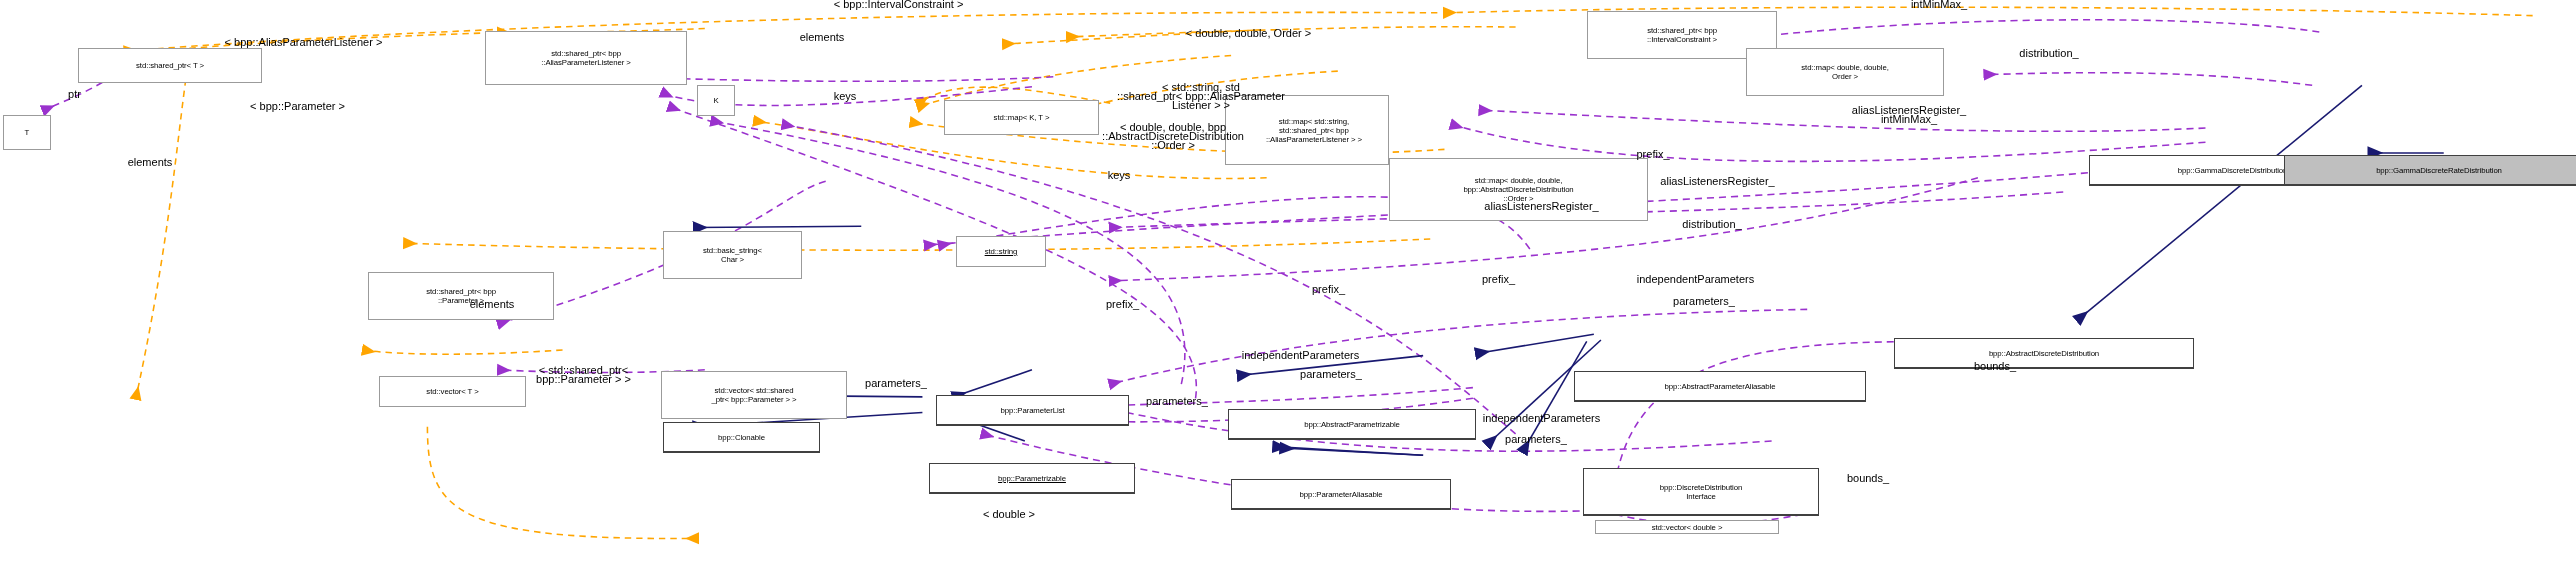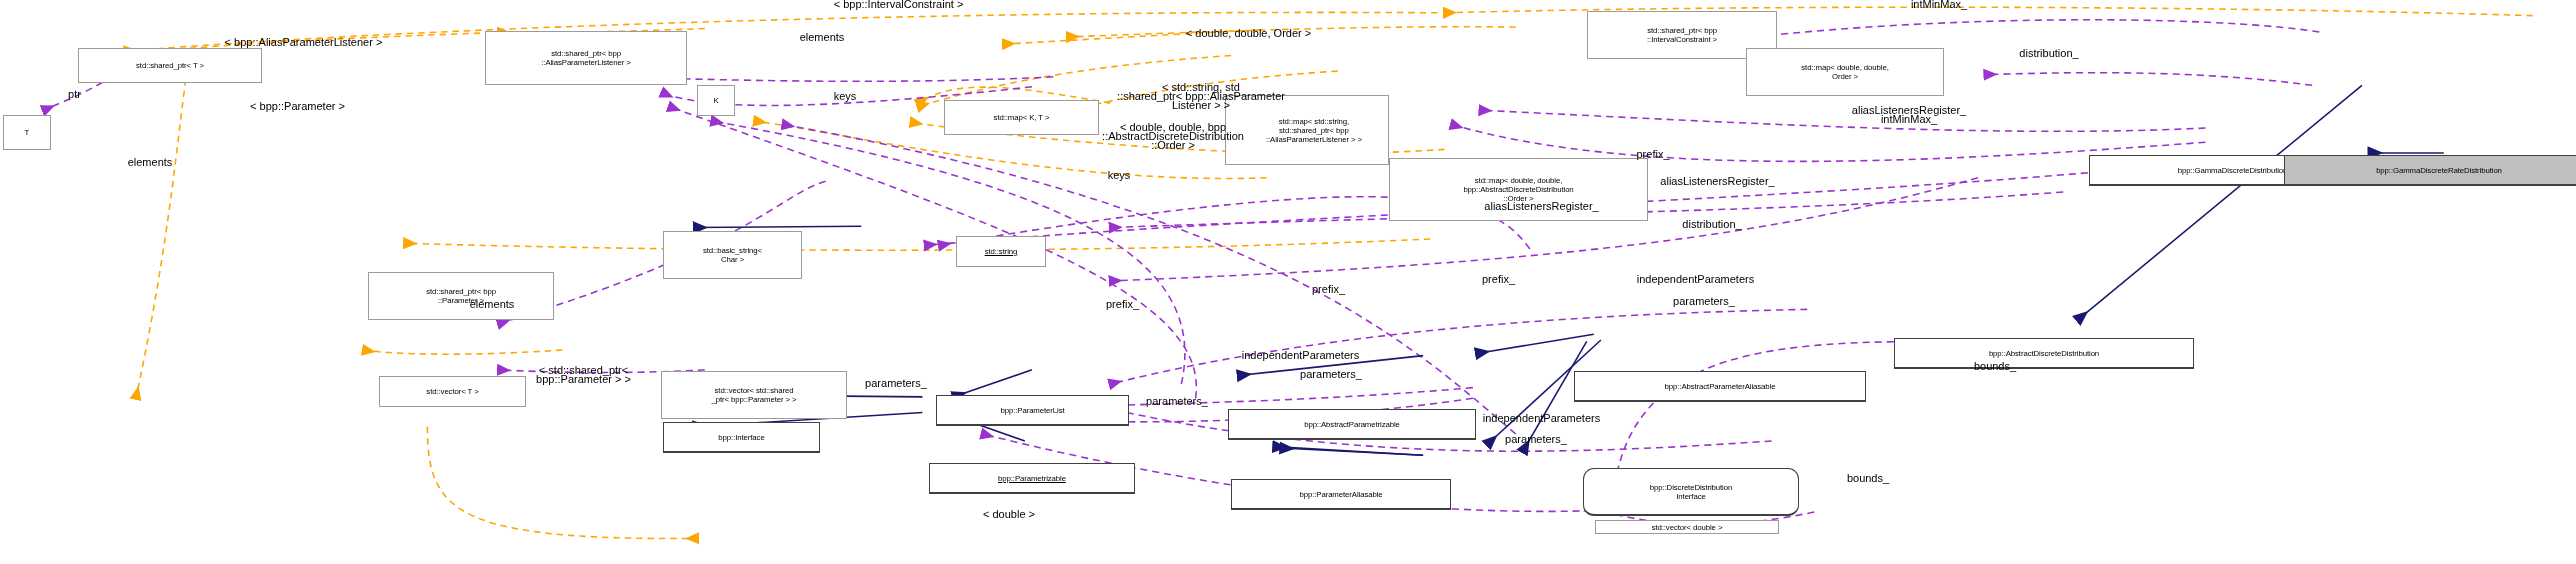--- a/index.html
+++ b/index.html
@@ -133,26 +133,26 @@
       <div class="node" style="left: 663px; top: 231px; width: 139px; height: 48px;">std::basic_string&lt;
 Char &gt;</div>
       <div class="node" style="left: 956px; top: 236px; width: 90px; height: 31px; text-decoration: underline;">std::string</div>
       <div class="node" style="left: 368px; top: 272px; width: 186px; height: 48px;">std::shared_ptr&lt; bpp
 ::Parameter &gt;</div>
       <div class="node" style="left: 379px; top: 376px; width: 147px; height: 31px;">std::vector&lt; T &gt;</div>
       <div class="node" style="left: 645px; top: 371px; width: 186px; height: 48px; margin-left: 16px;">std::vector&lt; std::shared
 _ptr&lt; bpp::Parameter &gt; &gt;</div>
       <div class="node" style="left: 1595px; top: 520px; width: 184px; height: 14px;">std::vector&lt; double &gt;</div>
       <div class="node solid" style="left: 936px; top: 395px; width: 193px; height: 31px;">bpp::ParameterList</div>
-      <div class="node solid" style="left: 663px; top: 422px; width: 157px; height: 31px;">bpp::Interface</div>
+      <div class="node solid" style="left: 663px; top: 422px; width: 157px; height: 31px;">bpp::Clonable</div>
       <div class="node solid" style="left: 929px; top: 463px; width: 206px; height: 31px; text-decoration: underline;">bpp::Parametrizable</div>
       <div class="node solid" style="left: 1228px; top: 409px; width: 248px; height: 31px;">bpp::AbstractParametrizable</div>
       <div class="node solid" style="left: 1231px; top: 479px; width: 220px; height: 31px;">bpp::ParameterAliasable</div>
       <div class="node solid" style="left: 1574px; top: 371px; width: 292px; height: 31px;">bpp::AbstractParameterAliasable</div>
-      <div class="node solid" style="left: 1583px; top: 468px; width: 216px; height: 48px; border-radius: 11px;">bpp::DiscreteDistribution
+      <div class="node solid" style="left: 1583px; top: 468px; width: 236px; height: 48px;">bpp::DiscreteDistribution
 Interface</div>
       <div class="node solid" style="left: 1894px; top: 338px; width: 300px; height: 31px;">bpp::AbstractDiscreteDistribution</div>
       <div class="node solid" style="left: 2089px; top: 155px; width: 287px; height: 31px;">bpp::GammaDiscreteDistribution</div>
       <div class="node current" style="left: 2284px; top: 155px; width: 310px; height: 31px;">bpp::GammaDiscreteRateDistribution</div>
     </div>
   <div id="labels">
       <div class="edgelabel" style="left: 709px; top: 0px; width: 379px;">&lt; bpp::IntervalConstraint &gt;</div>
       <div class="edgelabel" style="left: 90px; top: 38px; width: 427px;">&lt; bpp::AliasParameterListener &gt;</div>
       <div class="edgelabel" style="left: 727px; top: 33px; width: 190px;">elements</div>
       <div class="edgelabel" style="left: 1051px; top: 28.5px; width: 395px;">&lt; double, double, Order &gt;</div>

